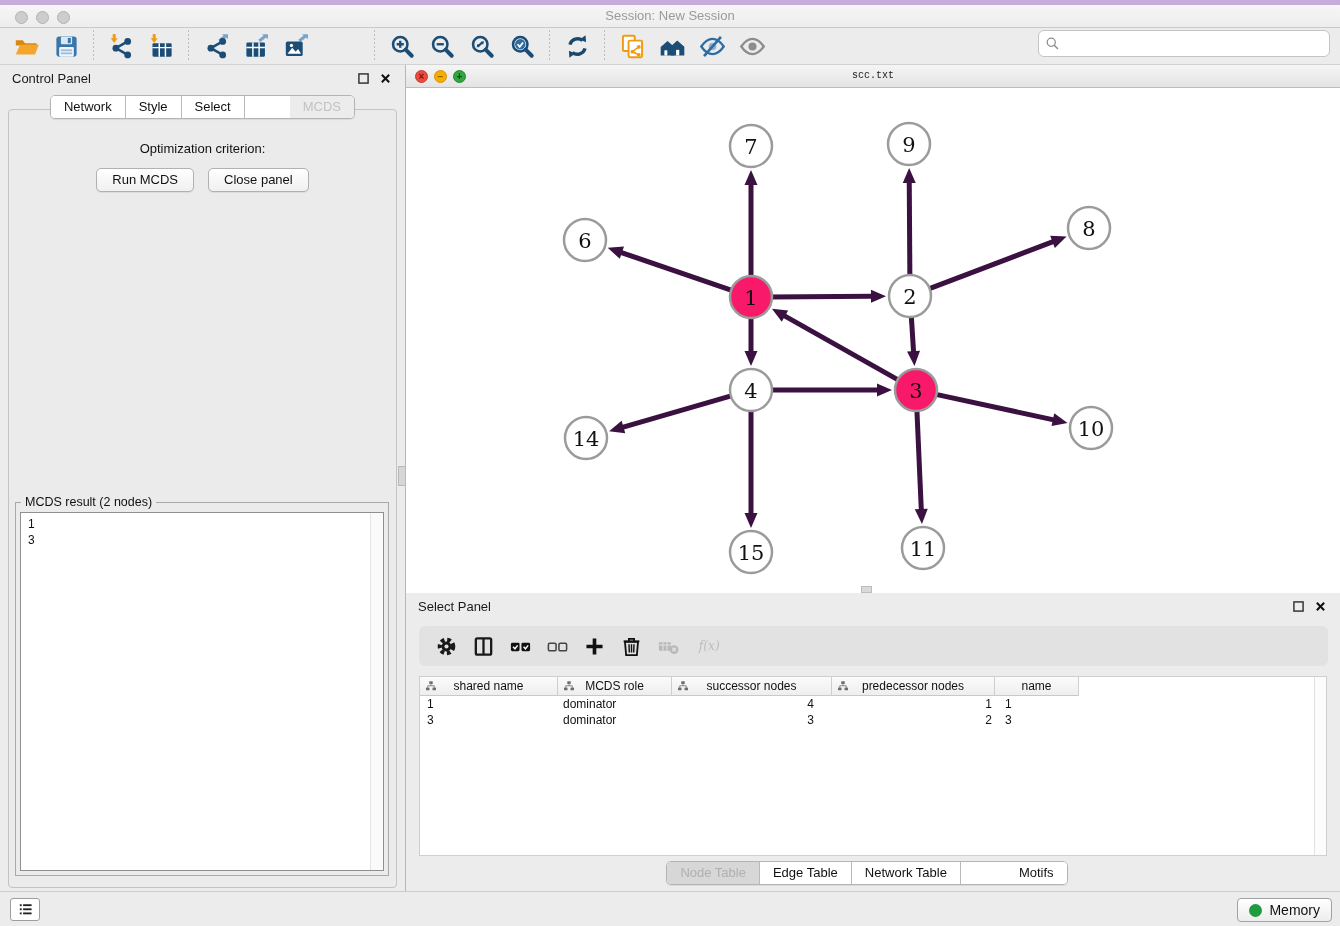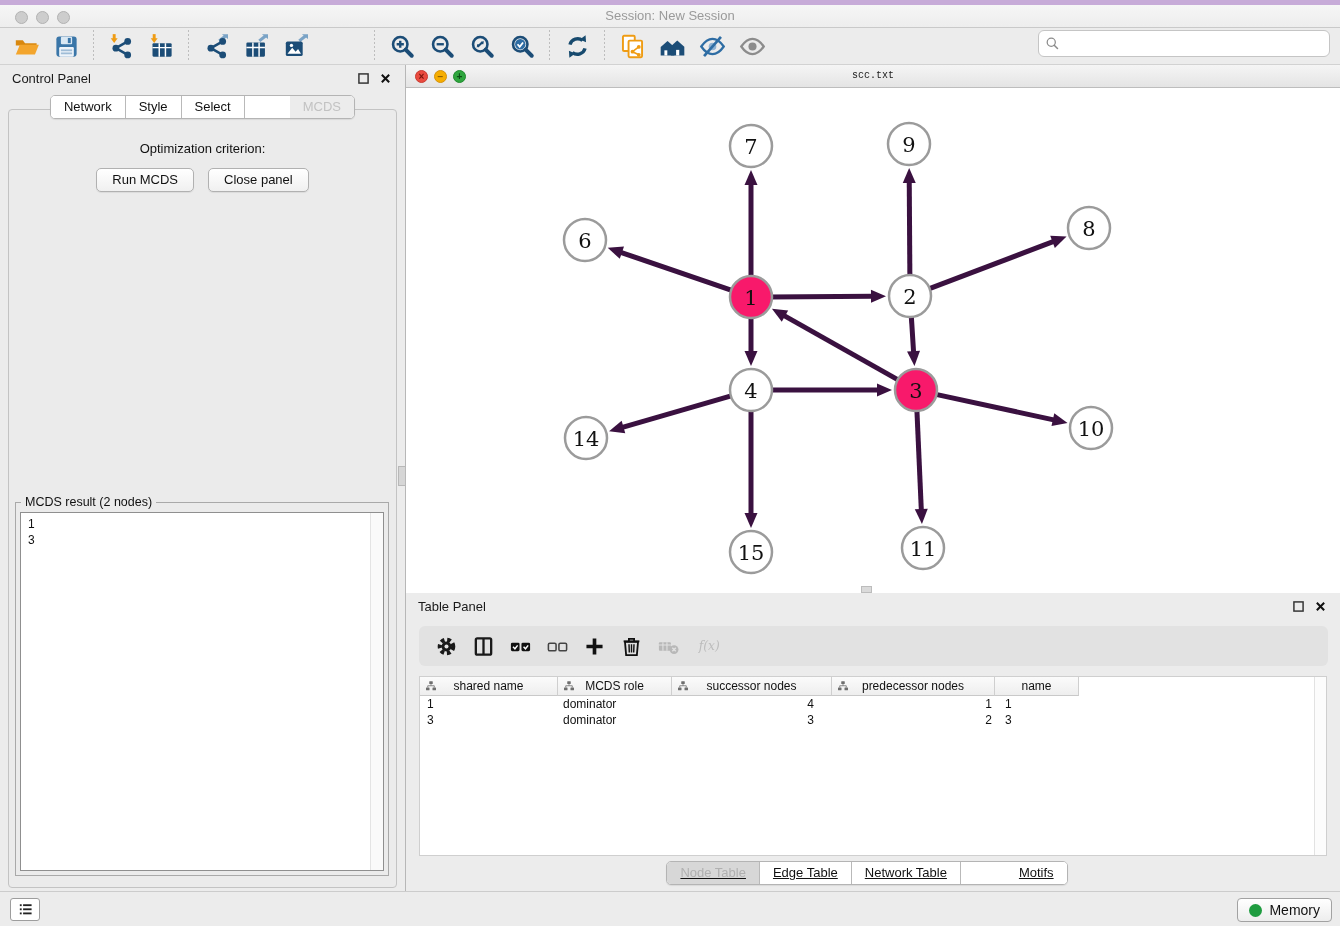--- a/index.html
+++ b/index.html
@@ -70,21 +70,21 @@
   .tp-btn { width:37px; height:32px; border:none; background:none; display:flex; align-items:center; justify-content:center; padding:0; }
   .tp-btn svg { width:23px; height:23px; }
   .tp-table { position:absolute; left:13px; right:13px; top:83px; bottom:35px; background:#fff; border:1px solid #cfcfcf; }
   .thead { display:flex; height:19px; }
   .th { position:relative; display:flex; align-items:center; justify-content:center; background:linear-gradient(#fbfbfb,#eeeeee); border-right:1px solid #cfcfcf; border-bottom:1px solid #c9c9c9; font-size:12px; }
   .th .tree-ico { position:absolute; left:5px; top:3px; width:12px; height:12px; }
   .th-filler { flex:1; background:#fff; }
   .trow { display:flex; height:16px; font-size:12px; }
   .td { overflow:hidden; white-space:nowrap; line-height:16px; }
   .table-scroll { position:absolute; right:0; top:0; bottom:0; width:12px; background:#fcfcfc; border-left:1px solid #e2e2e2; }
-  .tp-tabs { position:absolute; left:0; right:12px; bottom:6px; display:flex; justify-content:center;text-decoration:underline; }
+  .tp-tabs { position:absolute; left:0; right:12px; bottom:6px; display:flex; justify-content:center; }
 
   
   .status-bar { position:absolute; left:0; right:0; bottom:0; height:35px; background:#ececec; border-top:1px solid #cccccc; }
   .list-btn { position:absolute; left:10px; top:6px; width:30px; height:23px; background:#fff; border:1px solid #9d9d9d; border-radius:3px; display:flex; align-items:center; justify-content:center; }
   .list-btn svg { width:17px; height:17px; }
   .memory-btn { position:absolute; right:8px; top:6px; height:24px; padding:0 11px; display:flex; align-items:center; gap:7px; background:linear-gradient(#ffffff,#ededed); border:1px solid #a2a2a2; border-radius:4px; font-size:14px; font-family:"Liberation Sans",sans-serif; }
   .memory-dot { width:13px; height:13px; border-radius:50%; }
 </style>
 </head>
 <body>
@@ -406,21 +406,21 @@
           </g>
         </svg>
     </div>
   </div>
 
   <div class="grip-v"></div>
   <div class="grip-h"></div>
 
   <div class="table-panel">
     <div class="panel-header">
-      <span>Table Panel</span>
+      <span>Select Panel</span>
       <span class="ph-spacer"></span>
       <span class="win-btn">
           <svg viewBox="0 0 12 12">
             <rect x="1" y="1" width="10" height="10" fill="none" stroke="#333" stroke-width="1.6"></rect>
           </svg>
         </span>
       <span class="win-btn">
           <svg viewBox="0 0 12 12">
             <path d="M2 2l8 8M10 2l-8 8" stroke="#111" stroke-width="2.2"></path>
           </svg>

